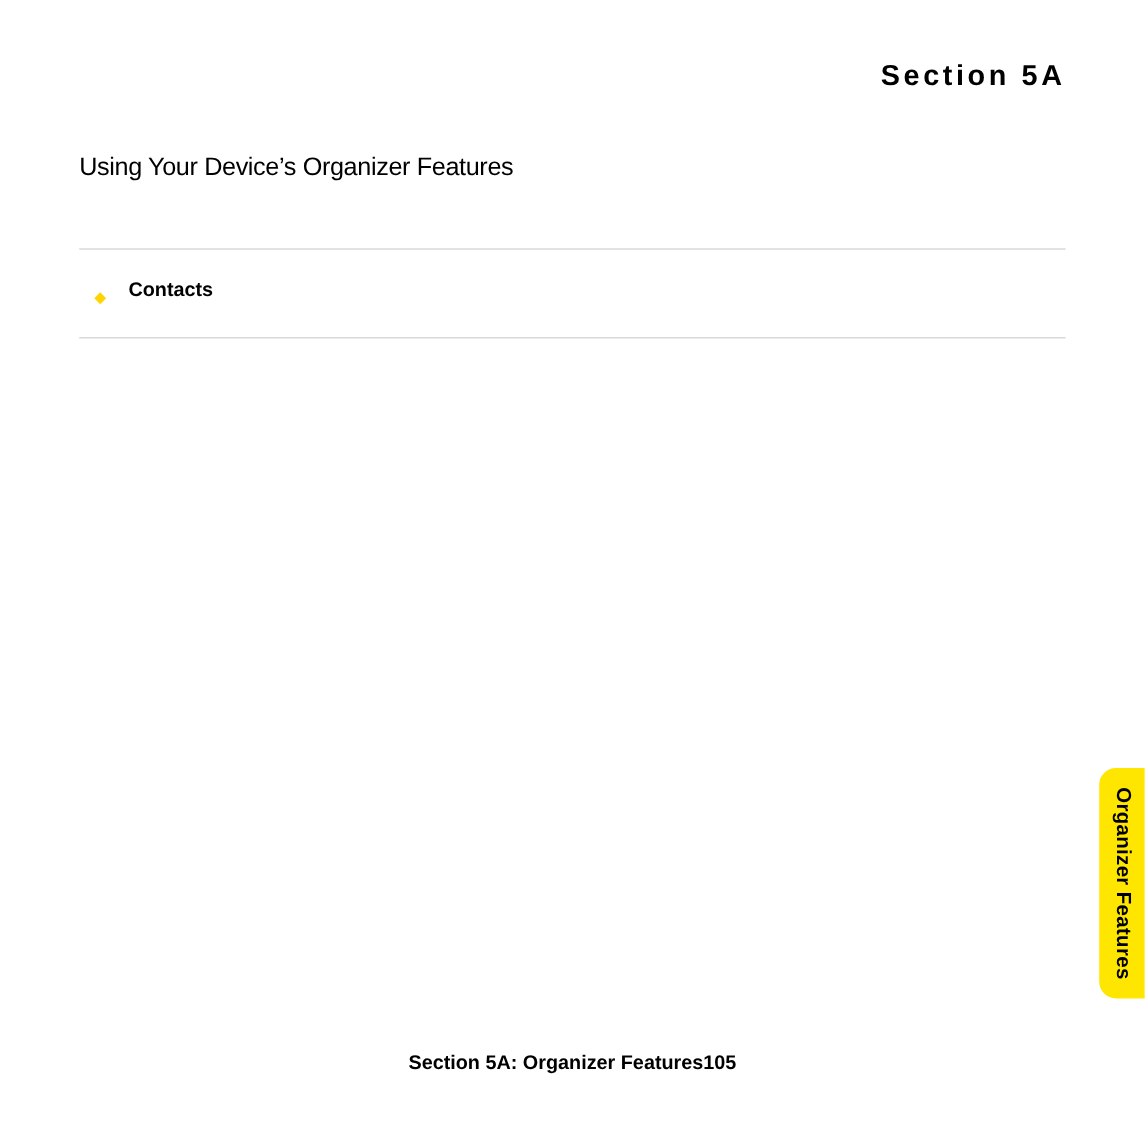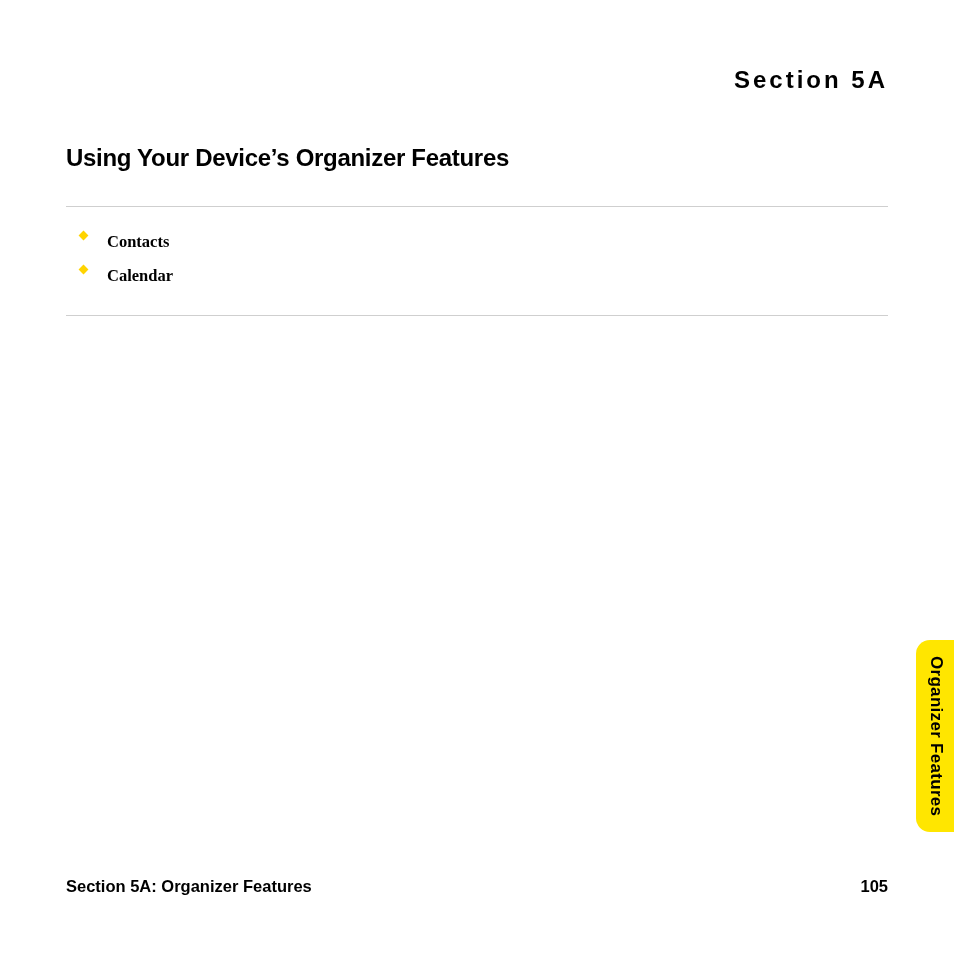--- a/index.html
+++ b/index.html
@@ -1,50 +1,46 @@
 <!DOCTYPE html>
 <html><head>
 <meta charset="utf-8">
 <style>
   * { margin: 0; padding: 0; box-sizing: border-box; }
   html, body { width: 954px; height: 954px; background: #ffffff; font-family: "Segoe UI", "Helvetica Neue", Arial, sans-serif; color: #000; position: relative; }
-  .page { position: relative; width: 100%; height: 100%; padding: 66px 66px 60px 66px; }
+  .page { position: relative; width: 100%; height: 100%; padding: 50px 66px 60px 66px; }
   .section-label { text-align: right; font-weight: 700; font-size: 24px; letter-spacing: 3px; margin-bottom: 50px; }
-  .title { font-weight: 700; font-size: 24px; margin-bottom: 34px; letter-spacing: -0.3px; }
+  .title { font-weight: 400; font-size: 21px; margin-bottom: 55px; letter-spacing: -0.3px; }
   .subhead { font-weight: 700; font-size: 18px; margin-bottom: 10px; }
   .rule { border: none; border-top: 1px solid #cfcfcf; margin: 8px 0 14px 0; }
   .rule-bottom { border: none; border-top: 1px solid #cfcfcf; margin: 18px 0 0 0; }
   .toc-list { list-style: none; padding: 4px 0 4px 14px; }
-  .toc-list li { display: flex; align-items: flex-start; padding: 7px 0; font-family: Liberation Serif, serif; }
+  .toc-list li { display: flex; align-items: flex-end; padding: 7px 0; }
   .bullet { width: 7px; height: 7px; background: #ffd400; transform: rotate(45deg); margin-right: 20px; flex-shrink: 0; }
   .toc-text { font-weight: 700; font-size: 16.5px; }
-  .footer { position: absolute; bottom: 58px; left: 66px; right: 66px; display: flex; justify-content: space-between; font-weight: 700; font-size: 16.5px; }
+  .footer { position: absolute; bottom: 58px; left: 66px; right: 66px; display: flex; justify-content: center; font-weight: 700; font-size: 16.5px; }
   .side-tab { position: absolute; right: 0; top: 640px; background: #ffe600; border-top-left-radius: 14px; border-bottom-left-radius: 14px; padding: 16px 8px 16px 10px; }
   .side-tab-text { writing-mode: vertical-rl; text-orientation: mixed; font-weight: 700; font-size: 17px; letter-spacing: 0.3px; }
 </style>
 </head>
 <body>
 
 <div class="page">
 
   <div class="section-label">Section 5A</div>
 
   <h1 class="title">Using Your Device’s Organizer Features</h1>
 
   <hr class="rule">
 
   <ul class="toc-list">
     <li>
       <span class="bullet"></span>
       <span class="toc-text">Contacts</span>
     </li>
-    <li>
-      <span class="bullet"></span>
-      <span class="toc-text">Calendar</span>
-    </li>
   </ul>
 
   <hr class="rule-bottom">
 
   <div class="footer">
     <span>Section 5A: Organizer Features</span>
     <span>105</span>
   </div>
 
 </div>

